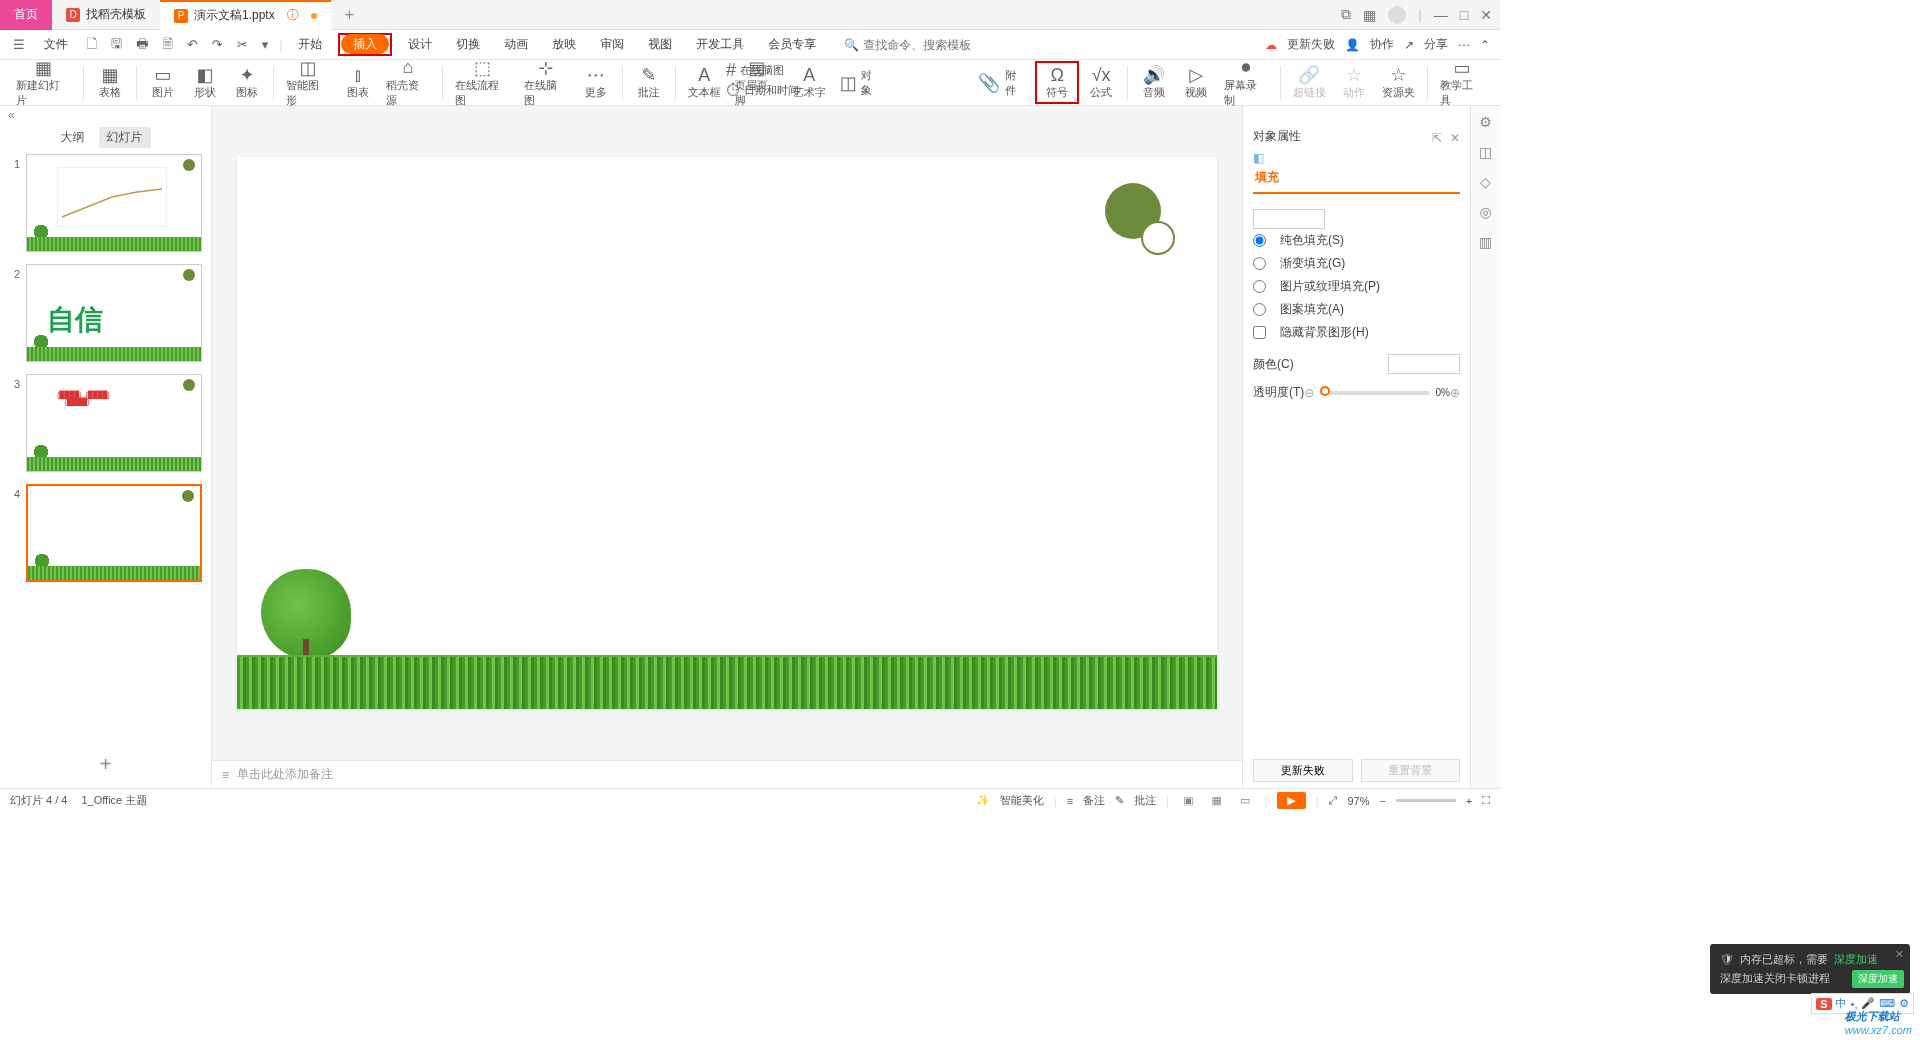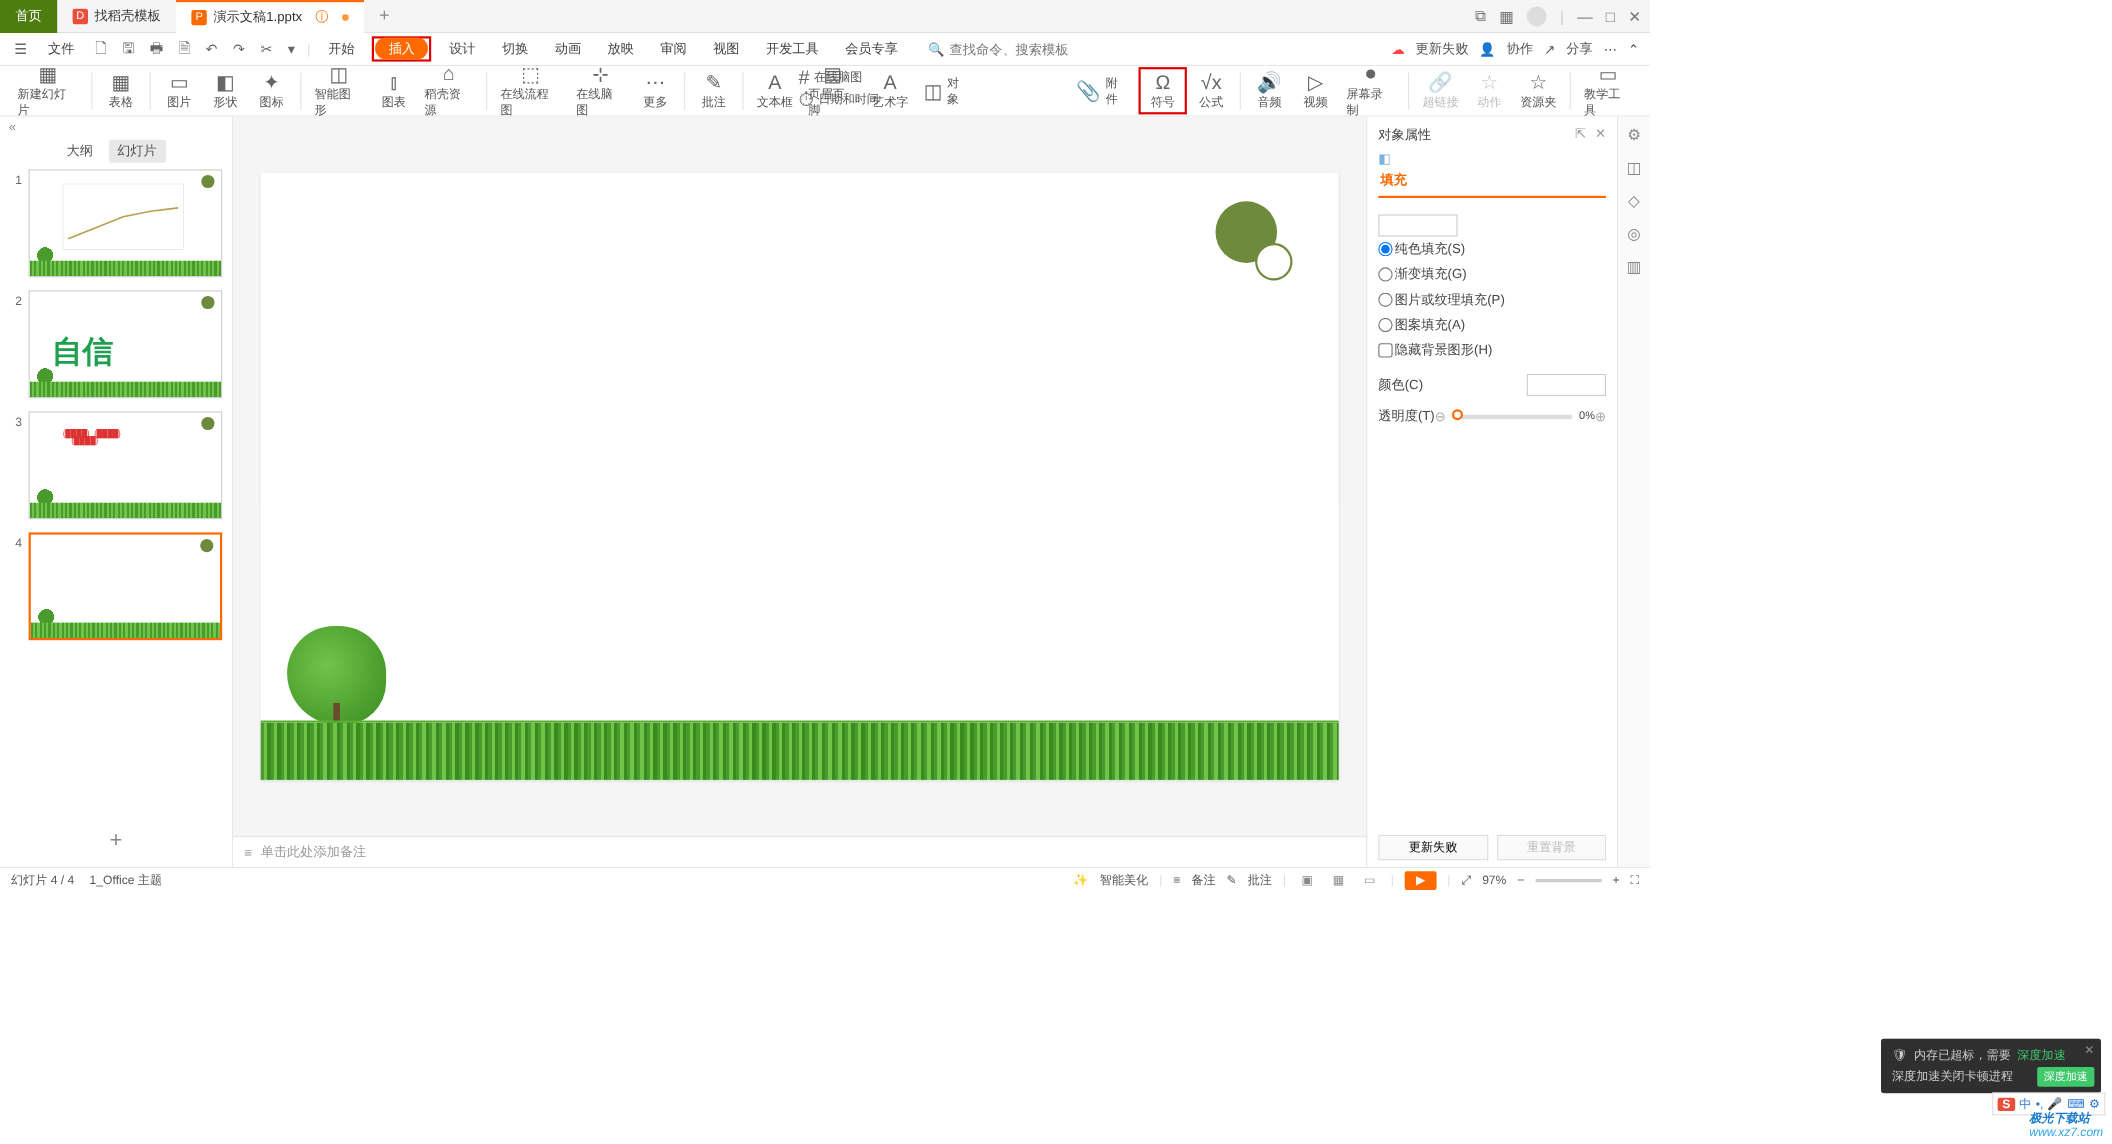--- a/index.html
+++ b/index.html
@@ -1,21 +1,21 @@
 <!DOCTYPE html>
 <html><head>
 <meta charset="utf-8">
 <style>
 * { margin: 0; padding: 0; box-sizing: border-box; font-family: "Microsoft YaHei", sans-serif; }
 body { background: #fff; font-size: 12px; color: #333; overflow: hidden; width: 1500px; height: 812px; }
 
 
 .titlebar { height: 30px; background: #f5f5f5; display: flex; align-items: center; border-bottom: 1px solid #e0e0e0; }
 .tab { height: 30px; padding: 0 14px; display: flex; align-items: center; gap: 6px; cursor: pointer; font-size: 12px; }
-.tab.home { background: #4d7c0f; color: #fff; }
+.tab.home { background: #ec4899; color: #fff; }
 .tab.active { background: #fff; border-top: 2px solid #ff6a00; }
 .tab .icon-sq { width: 14px; height: 14px; display: flex; align-items: center; justify-content: center; }
 .tab .badge-red { background: #e94f3a; color: #fff; border-radius: 2px; font-size: 10px; width: 14px; height: 14px; line-height: 14px; text-align: center; }
 .tab .badge-orange { background: #ff6a00; color: #fff; border-radius: 2px; font-size: 10px; width: 14px; height: 14px; line-height: 14px; text-align: center; }
 .tab .dot-orange { width: 6px; height: 6px; background: #ff9933; border-radius: 50%; margin-left: 6px; }
 .tab .plus { font-size: 16px; color: #888; }
 .title-right { margin-left: auto; display: flex; align-items: center; gap: 12px; padding-right: 8px; color: #777; }
 .title-right span { cursor: pointer; font-size: 14px; }
 .avatar-ico { width: 18px; height: 18px; border-radius: 50%; background: #ddd; display:inline-block; }
 
@@ -62,26 +62,26 @@
 .grass { position: absolute; bottom: 0; left: 0; right: 0; height: 54px; background: repeating-linear-gradient(90deg,#4a9b2e 0 3px,#6fc44a 3px 6px,#3a8b1e 6px 9px); border-top: 2px solid #5ab032; }
 .tree { position: absolute; bottom: 30px; left: 24px; width: 90px; height: 110px; }
 .tree .crown { width: 90px; height: 90px; background: radial-gradient(circle at 40% 40%, #6fc44a, #3a8b1e); border-radius: 50% 50% 45% 55%; position: absolute; top: 0; }
 .tree .trunk { width: 6px; height: 40px; background: #6b4a2e; position: absolute; bottom: 0; left: 42px; }
 .big-circle { position: absolute; top: 26px; right: 56px; width: 56px; height: 56px; border-radius: 50%; background: #6e8b3d; }
 .small-circle { position: absolute; top: 64px; right: 42px; width: 34px; height: 34px; border-radius: 50%; border: 2px solid #6e8b3d; background: #fff; }
 .notes-bar { height: 28px; border-top: 1px solid #e5e5e5; display: flex; align-items: center; padding: 0 10px; color: #999; font-size: 12px; gap: 8px; background:#fff; }
 
 
 .rightpanel { width: 228px; border-left: 1px solid #e5e5e5; background: #fff; display: flex; flex-direction: column; padding: 6px 10px; font-size: 12px; color: #444; position:relative; }
-.rp-head { display: flex; align-items: flex-start; justify-content: space-between; padding: 2px 0 6px; }
+.rp-head { display: flex; align-items: flex-end; justify-content: space-between; padding: 2px 0 6px; margin-top: 14px; }
 .rp-head .ctrls { color: #999; display: flex; gap: 8px; }
 .rp-tab { color: #ff6a00; font-weight: bold; border-bottom: 2px solid #ff6a00; padding: 4px 2px 6px; display: inline-block; margin-bottom: 8px; }
 .rp-section-title { color: #ff6a00; margin: 6px 0; }
 .rp-section-title::before { content: "▾ "; color: #ff6a00; }
-.rp-row { display: flex; align-items: center; gap: 2px; padding: 3px 0; }
+.rp-row { display: flex; align-items: center; gap: 14px; padding: 3px 0; }
 .rp-row input[type=radio], .rp-row input[type=checkbox]{ margin: 0; }
 .rp-label-row { display: flex; justify-content: space-between; align-items: center; margin-top: 10px; }
 .colorbox { width: 72px; height: 20px; border: 1px solid #ccc; background: #fff; }
 .slider { flex: 1; height: 4px; background: #ddd; position: relative; margin: 0 6px; }
 .slider .knob { width: 10px; height: 10px; border-radius: 50%; background: #fff; border: 2px solid #ff6a00; position: absolute; top: -5px; left: 0; }
 .rp-tail { position:absolute; bottom:6px; left:10px; right:10px; display:flex; gap:8px;}
 .rp-tail button { flex:1; font-size:11px; padding:3px 0; border:1px solid #ddd; background:#fafafa; cursor:pointer;}
 
 
 .iconstrip { width: 30px; border-left: 1px solid #e5e5e5; background: #fafafa; display: flex; flex-direction: column; align-items: center; padding-top: 8px; gap: 14px; color: #888; font-size: 14px; }

